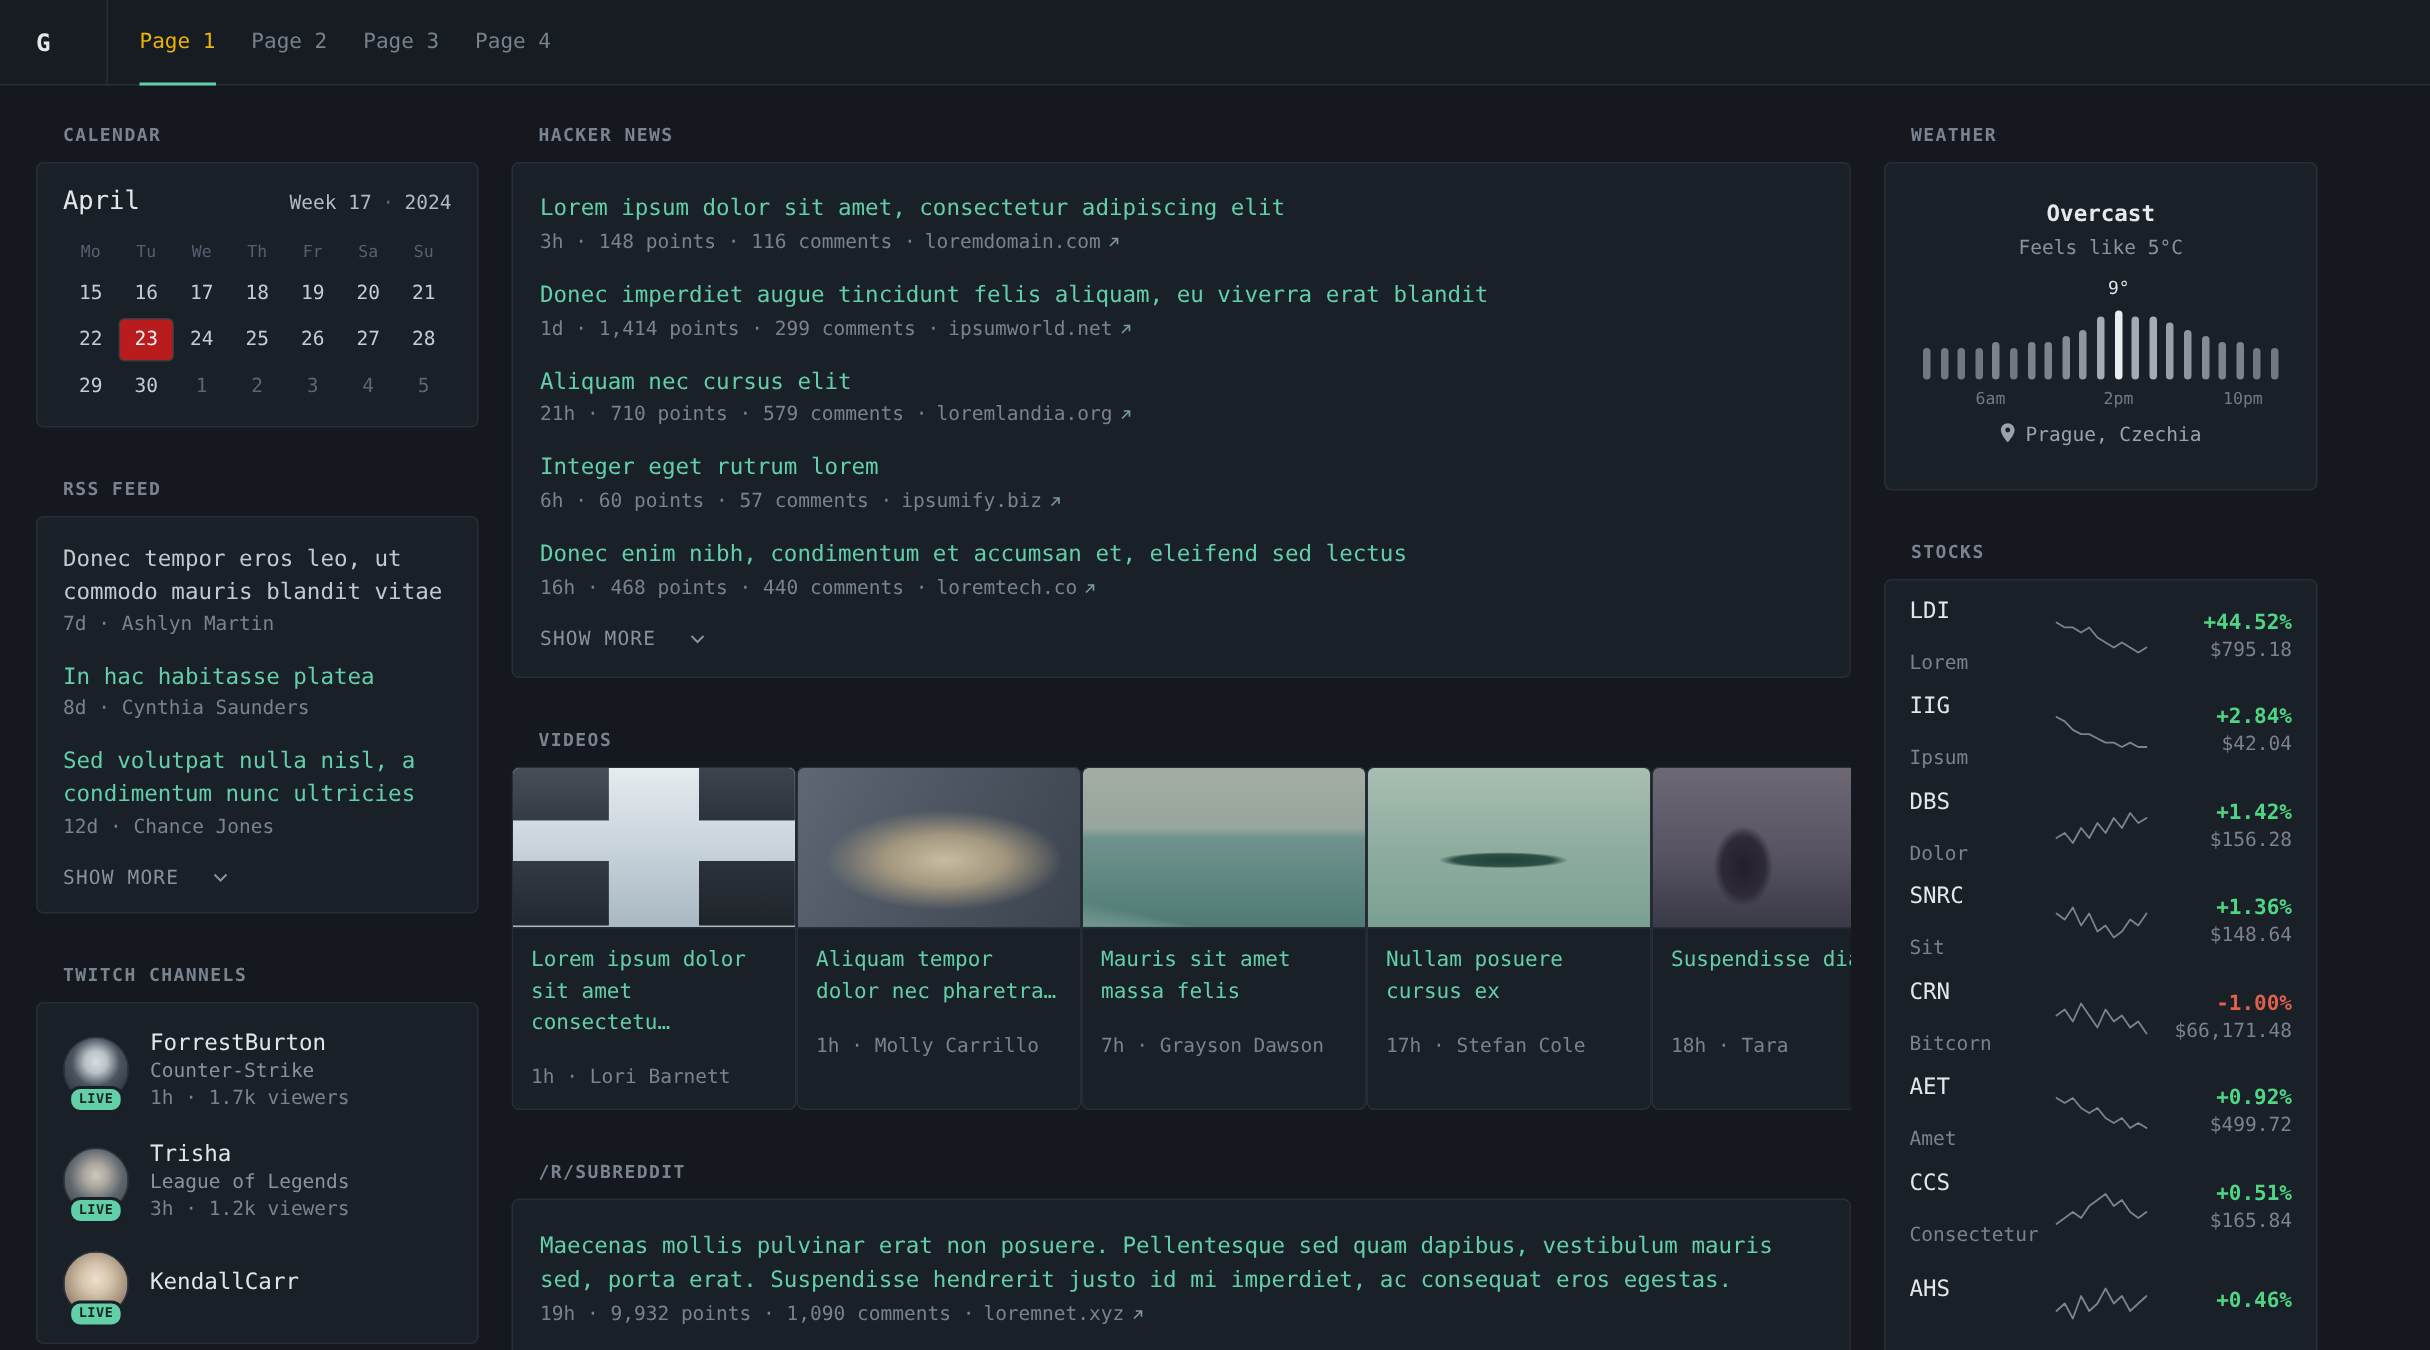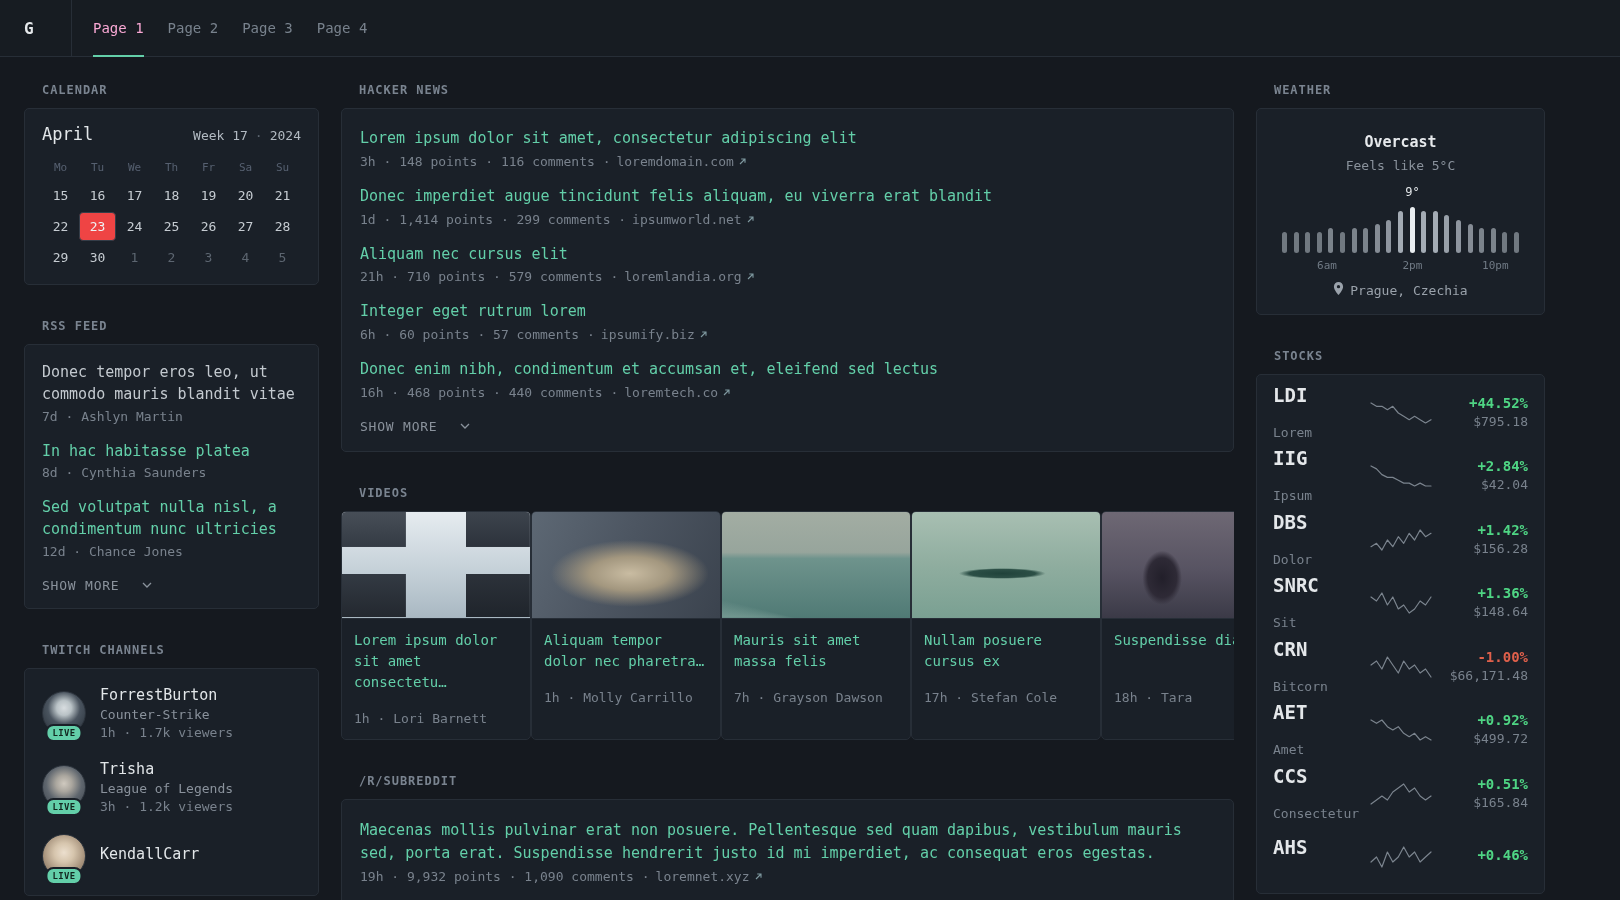--- a/index.html
+++ b/index.html
@@ -20,21 +20,21 @@
     font-family:"DejaVu Sans Mono","Liberation Mono",monospace;
     color:var(--text);
   }
   a{text-decoration:none;cursor:pointer}
 
   
   .topbar{height:57px;display:flex;align-items:stretch;border-bottom:1px solid var(--border);background:#171c22;padding-left:24px}
   .logo{width:48px;display:flex;align-items:center;font-size:16px;font-weight:700;color:#e6e9ec;border-right:1px solid var(--border);cursor:pointer}
   .tabs{display:flex;margin-left:21px;gap:24px}
   .tab{display:flex;align-items:center;color:#78828d;font-size:14px;cursor:pointer;position:relative}
-  .tab.active{color:#f9a8d4}
+  .tab.active{color:#eab308}
   .tab.active::after{content:"";position:absolute;left:0;right:0;bottom:-1px;height:2px;background:var(--accent)}
 
   
   .content{display:flex;padding:26px 75px 0 24px;gap:22px}
   .col-left{width:295px;flex:none}
   .col-mid{flex:1;min-width:0}
   .col-right{width:289px;flex:none}
   .widget{margin-bottom:34px}
   .sec{color:#7a8490;font-size:12px;font-weight:700;letter-spacing:.08em;margin:0 0 11px 18px}
   .card{background:var(--card);border:1px solid var(--border);border-radius:5px}
@@ -42,21 +42,21 @@
   
   .calendar-card{padding:15px 17px 12px}
   .cal-head{display:flex;justify-content:space-between;align-items:baseline}
   .cal-month{font-size:17px;color:#e2e6e9}
   .cal-meta{font-size:13px;color:#b2bac2;display:flex;gap:7px}
   .cal-meta .sep{color:var(--faint)}
   .cal-grid{display:grid;grid-template-columns:repeat(7,1fr);margin-top:12px;row-gap:2px;text-align:center}
   .dh{font-size:11px;color:#566070;padding:5px 0}
   .day{font-size:13px;color:#c6ccd2;padding:6px 0;border-radius:4px;border:1px solid transparent}
   .day.dim{color:#5c6570}
-  .day.sel{background:#ef4444;border-color:#343d48;color:#eef1f3}
+  .day.sel{background:#b91c1c;border-color:#343d48;color:#eef1f3}
 
   
   .rss-card{padding:17px 17px 13px}
   .feed-item{margin-bottom:17px}
   .feed-title{display:block;font-size:15px;line-height:1.45;color:var(--accent)}
   .feed-title.read{color:#c3c9cf}
   .feed-meta{font-size:13px;color:var(--dim);margin-top:3px}
   .show-more{background:none;border:none;color:#8a929c;font-family:inherit;font-size:13px;letter-spacing:.06em;display:flex;align-items:center;gap:23px;cursor:pointer;padding:2px 0}
 
   
@@ -104,38 +104,38 @@
     radial-gradient(ellipse 14% 34% at 32% 62%,#221f2a 0%,#2e2a36 55%,rgba(0,0,0,0) 75%),
     linear-gradient(180deg,#6e6874 0%,#575362 55%,#3b3a47 100%)}
   .video-body{padding:11px 12px 13px}
   .video-title{font-size:14px;line-height:1.5;color:var(--accent);display:block;min-height:42px}
   .video-meta{font-size:13px;color:var(--dim);margin-top:18px;white-space:nowrap;overflow:hidden}
 
   .reddit-card{padding:19px 18px 17px}
   .reddit-title{line-height:1.55}
 
   
-  .weather-card{padding:19px 17px 16px;text-align:center}
+  .weather-card{padding:19px 17px 27px;text-align:center}
   .weather-cond{font-size:15px;font-weight:700;color:#e6e9ec;margin-top:5px}
   .weather-feels{font-size:13px;color:#8a929c;margin-top:7px}
   .weather-chart{position:relative;margin-top:12px;height:88px}
   .peak{position:absolute;top:0;left:55%;transform:translateX(-50%);font-size:12px;color:#e2e6e9}
   .bars{position:absolute;left:8px;right:8px;bottom:20px;height:48px;display:flex;align-items:flex-end;justify-content:space-between}
   .wbar{width:5px;border-radius:3px;background:#aeb6bf}
   .wbar.max{background:#e9edf0}
   .hours{position:absolute;left:8px;right:8px;bottom:0;height:14px;font-size:11px;color:#707a85}
   .hours span{position:absolute;transform:translateX(-50%)}
   .weather-loc{display:flex;justify-content:center;align-items:center;gap:6px;font-size:13px;color:#9aa2ab;margin-top:9px}
   .weather-loc svg{color:#9aa2ab}
 
   
   .stocks-card{padding:5px 16px}
   .stock-row{display:flex;align-items:center;height:63.5px;cursor:pointer}
   .stock-id{width:92px;flex:none}
-  .stock-ticker{font-size:19px;font-weight:700;color:#e4e7ea}
+  .stock-ticker{font-size:15px;font-weight:400;color:#e4e7ea}
   .stock-name{font-size:13px;color:var(--dim);margin-top:19px}
   .stock-spark{flex:1;display:flex;justify-content:center;align-items:center}
   .stock-values{width:92px;flex:none;text-align:right}
   .stock-change{font-size:14px;font-weight:700}
   .stock-change.up{color:var(--green)}
   .stock-change.down{color:var(--red)}
   .stock-price{font-size:13px;color:var(--dim);margin-top:3px}
 
   .chev{display:inline-flex;color:#8a929c}
 </style>

